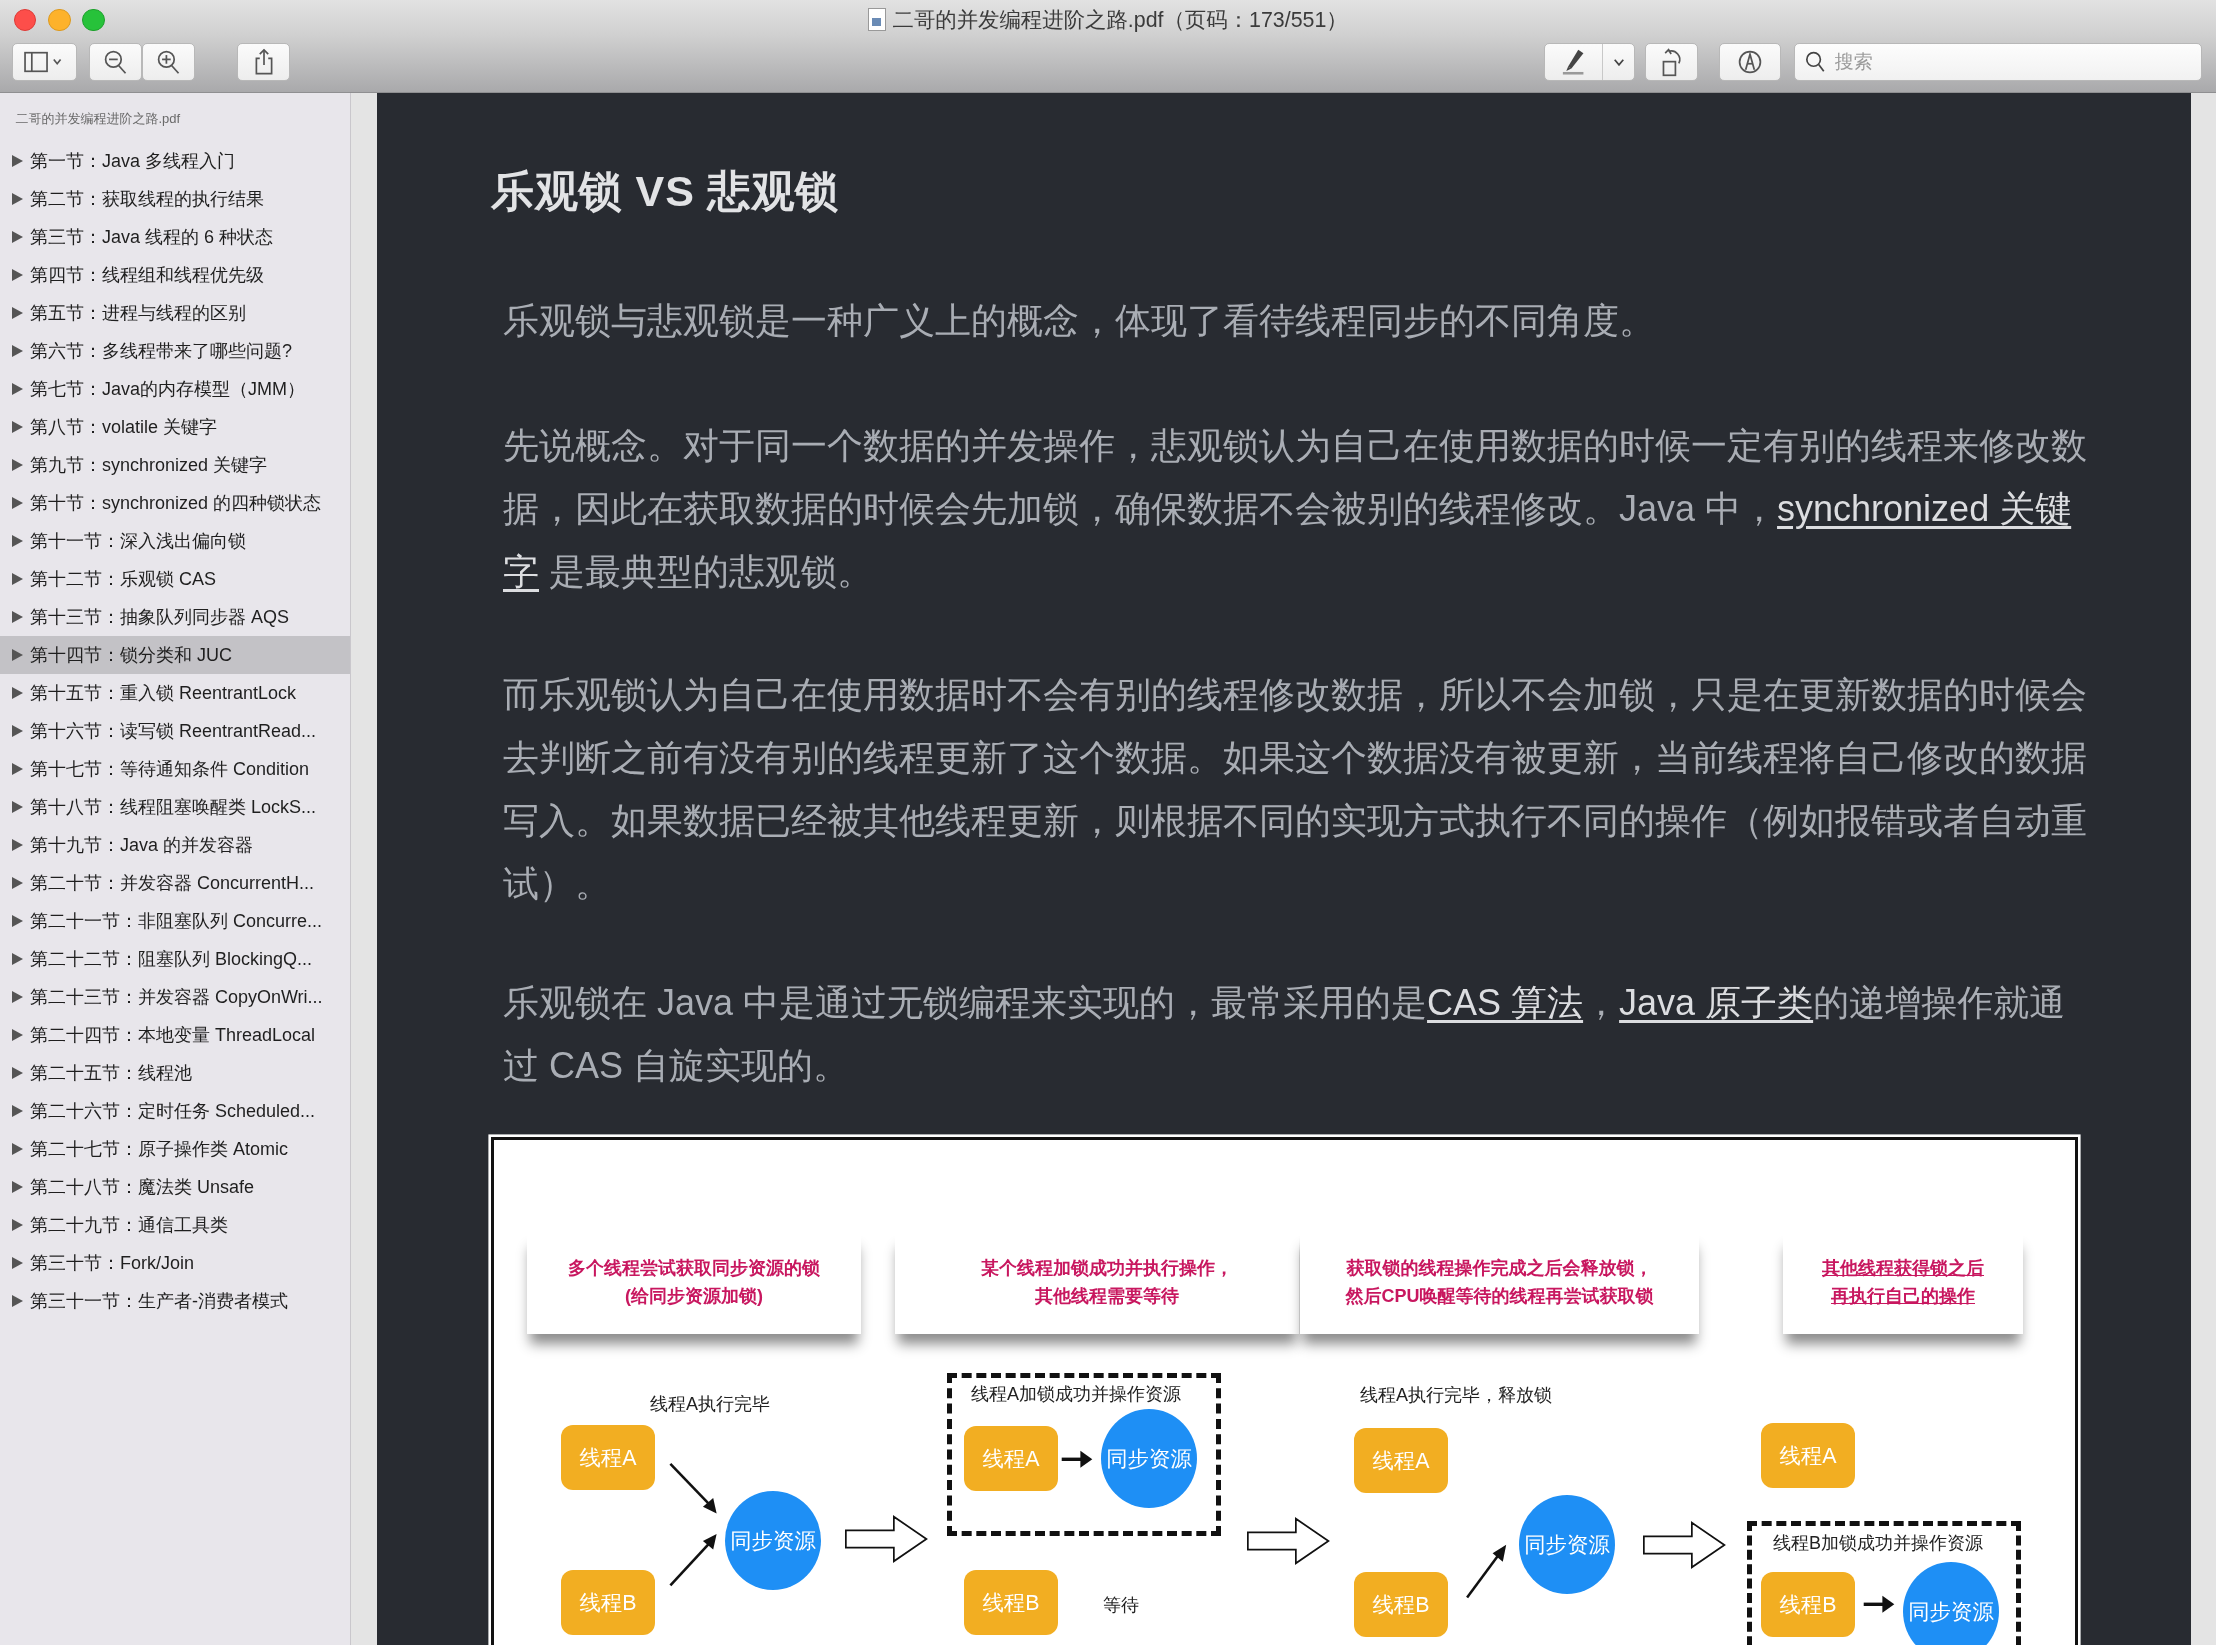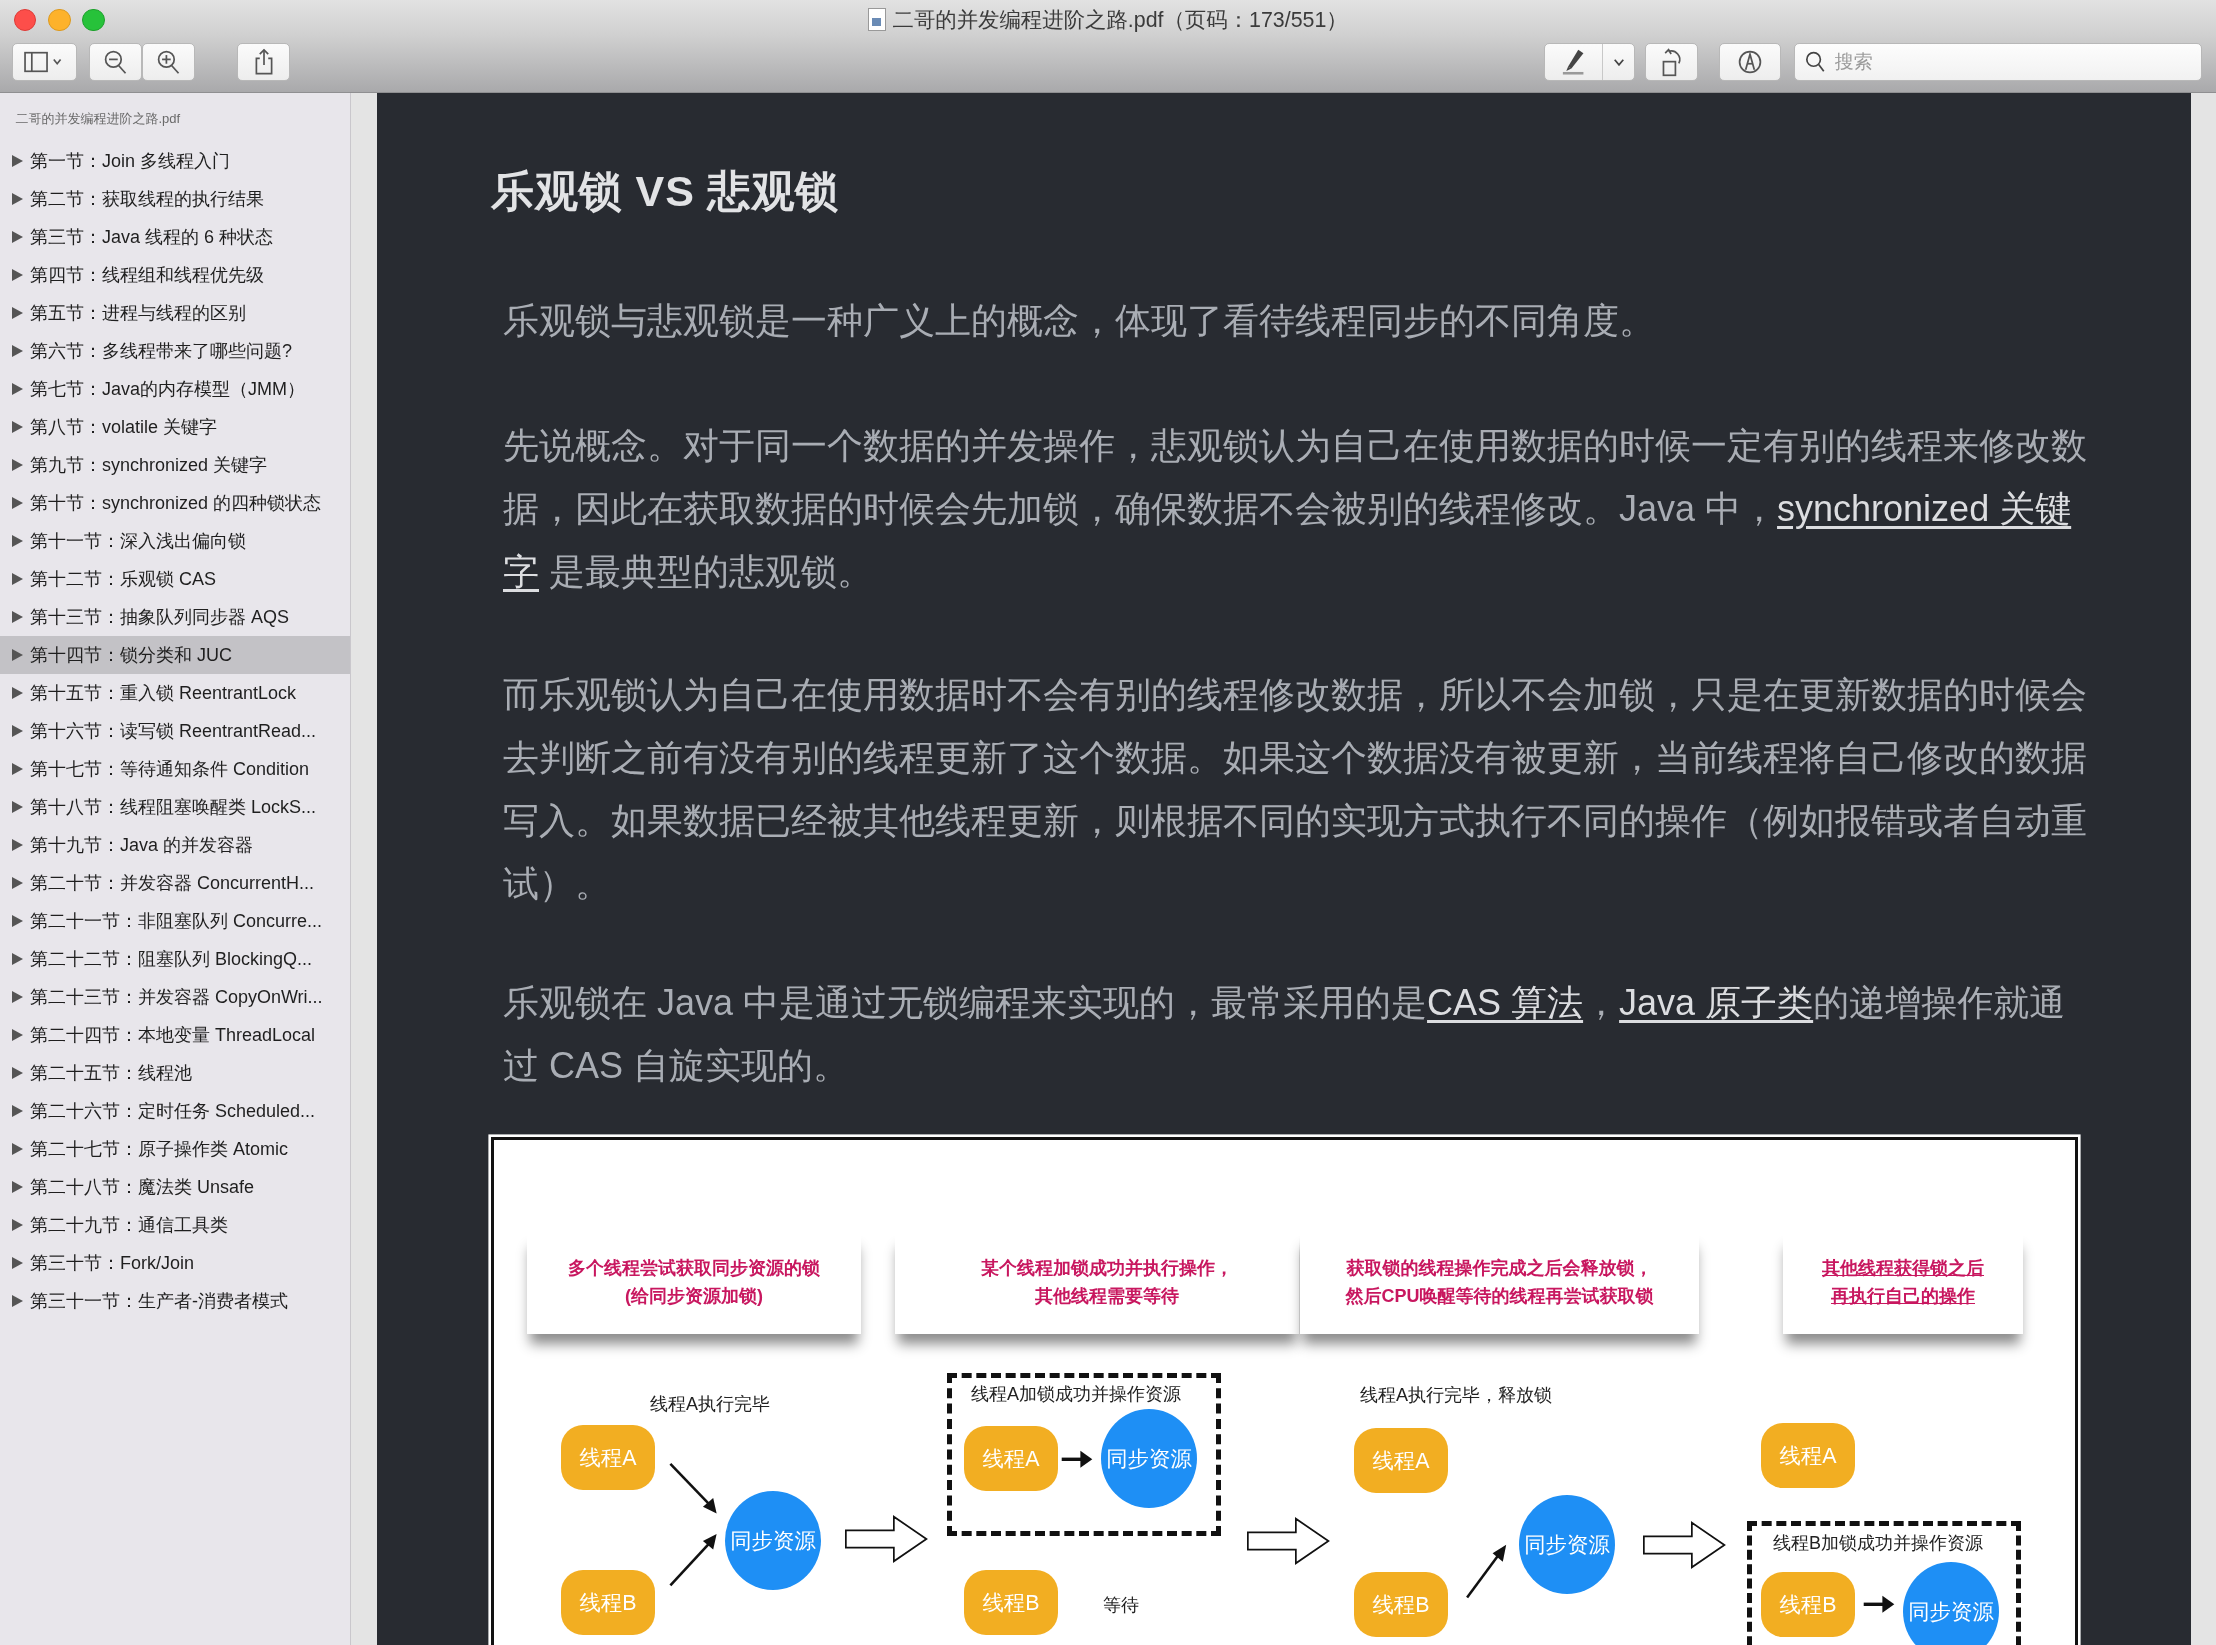--- a/index.html
+++ b/index.html
@@ -26,21 +26,21 @@
   .gutter{position:absolute;left:351px;top:93px;width:26px;height:1553px;background:#e4e4e4;}
   .page{position:absolute;left:377px;top:93px;width:1814px;height:1553px;background:#282b31;overflow:hidden;}
   .rgutter{position:absolute;left:2191px;top:93px;width:25px;height:1553px;background:#e4e4e4;}
   .cut-header{position:absolute;top:-12px;left:0;width:100%;text-align:center;font-size:20.6px;color:#9aa0a8;}
   .h1{position:absolute;left:114px;top:70px;font-size:43px;font-weight:bold;color:#e2e3e5;letter-spacing:0.9px;}
   .para{position:absolute;left:114px;width:1594px;font-size:36px;line-height:63px;color:#a9adb4;margin:12px;}
   .para a{color:#dcdde0;text-decoration:underline;text-underline-offset:5.1px;}
   .figure{position:absolute;left:114px;top:1044px;width:1587px;height:531px;background:#fff;border:3.4px solid #111;box-shadow:0 0 0 2.6px #fff;box-sizing:border-box;}
   .fig-title{position:absolute;top:24px;left:0;width:100%;text-align:center;font-size:29px;color:#222;}
   .card{position:absolute;top:91px;height:103px;background:#fff;box-shadow:0 13.7px 12px -3.4px rgba(0,0,0,0.45);display:flex;align-items:center;justify-content:center;text-align:center;color:#c8175f;font-size:18px;font-weight:bold;line-height:27.4px;}
-  .node-a{position:absolute;width:94px;height:65px;border-radius:22px;background:#f2ae22;color:#fff;font-size:21.4px;display:flex;align-items:center;justify-content:center;}
+  .node-a{position:absolute;width:94px;height:65px;border-radius:12px;background:#f2ae22;color:#fff;font-size:21.4px;display:flex;align-items:center;justify-content:center;}
   .node-r{position:absolute;width:96px;height:99px;border-radius:50%;background:#1e8ff5;color:#fff;font-size:21.4px;display:flex;align-items:center;justify-content:center;}
   .flabel{position:absolute;font-size:18px;color:#222;white-space:nowrap;}
   .dash{position:absolute;border:5.1px dashed #111;box-sizing:border-box;}
   .arr{position:absolute;}
 </style>
 </head>
 <body>
 
 <div class="titlebar">
   <div class="traffic t-close"></div>
@@ -116,21 +116,21 @@
       </svg>
     <input placeholder="搜索" style="">
   </div>
 </div>
 
 <div class="sidebar">
   <div class="sb-title">二哥的并发编程进阶之路.pdf</div>
   <ul class="sb-list" id="toc">
       <li class="sb-item">
         <span class="sb-tri"></span>
-        <span>第一节：Join 多线程入门</span>
+        <span>第一节：Java 多线程入门</span>
       </li>
       <li class="sb-item">
         <span class="sb-tri"></span>
         <span>第二节：获取线程的执行结果</span>
       </li>
       <li class="sb-item">
         <span class="sb-tri"></span>
         <span>第三节：Java 线程的 6 种状态</span>
       </li>
       <li class="sb-item">

